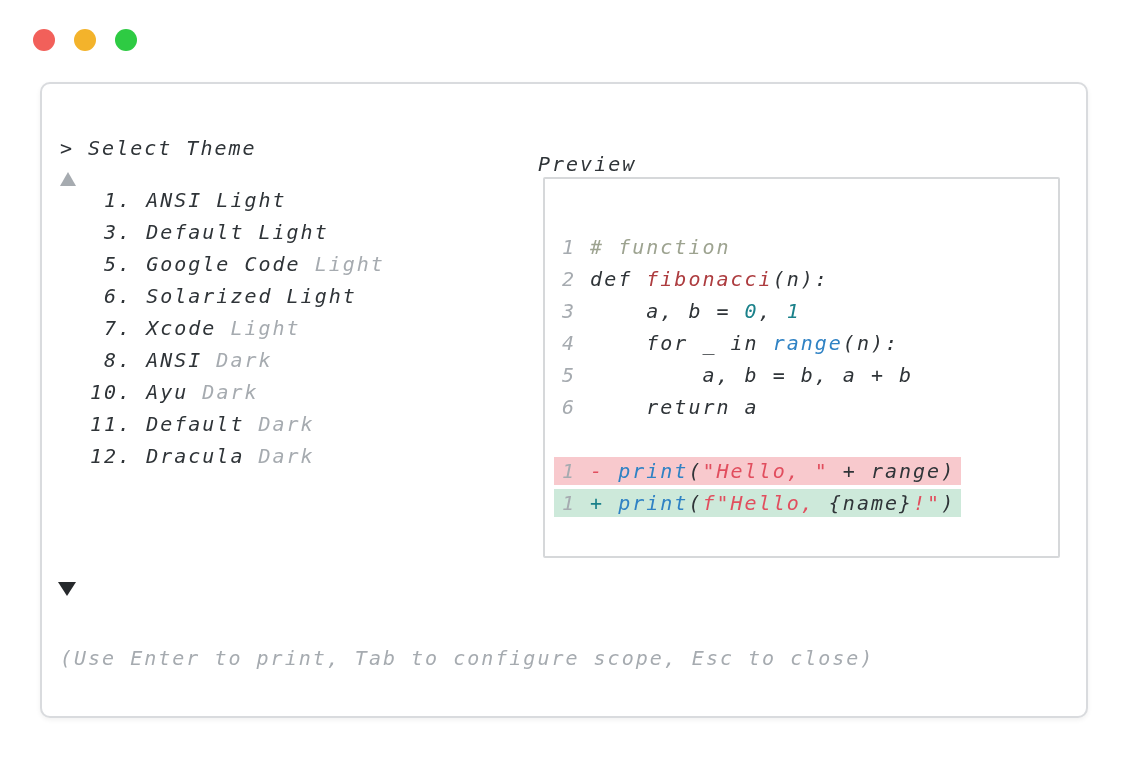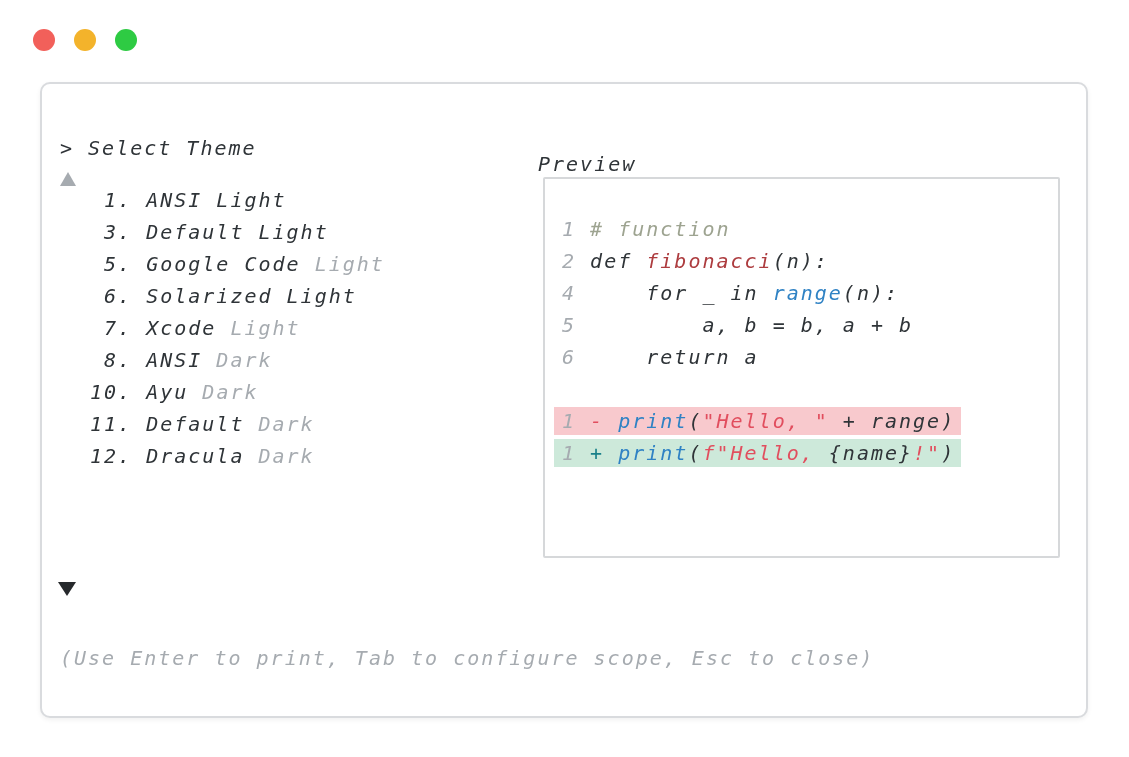--- a/index.html
+++ b/index.html
@@ -37,21 +37,21 @@
   .theme-item .dim{color:var(--text-dim)}
   .theme-item.selected{color:var(--accent-teal)}
   .bullet{position:absolute;left:-33px;top:11px;width:10px;height:10px;border-radius:50%;background:var(--accent-teal)}
   .footer{position:absolute;left:18px;top:558px;line-height:32px;color:var(--text-dim);white-space:pre}
 
   .preview-label{position:absolute;left:496px;top:64px;line-height:32px}
   .preview-box{
     position:absolute;left:501px;top:93px;width:517px;height:381px;
     border:2px solid #d6d8da;border-radius:2px;background:#fff;overflow:hidden;
   }
-  .code{padding:2px 0 0 17px}
+  .code{padding:20px 0 0 17px}
   .code-line{line-height:32px;white-space:pre}
   .seg-num{color:var(--text-dim)}
   .seg-plain{color:var(--text-primary)}
   .seg-comment{color:var(--comment)}
   .seg-func{color:var(--function-red)}
   .seg-number{color:var(--number-teal)}
   .seg-kwblue{color:var(--keyword-blue)}
   .seg-string{color:var(--string-red)}
   .seg-minus{color:var(--string-red)}
   .seg-plus{color:var(--accent-teal)}
@@ -84,20 +84,21 @@
     </div>
   <div class="tri tri-down"></div>
   <div class="footer">(Use Enter to print, Tab to configure scope, Esc to close)</div>
 
   <div class="preview-label">Preview</div>
   <div class="preview-box">
     <div class="code">
         <div class="code-line">&nbsp;</div>
         <div class="code-line"><span class="seg-num">1 </span><span class="seg-comment"># function</span></div>
         <div class="code-line"><span class="seg-num">2 </span><span class="seg-plain">def </span><span class="seg-func">fibonacci</span><span class="seg-plain">(n):</span></div>
+        <div class="code-line"><span class="seg-num">3 </span><span class="seg-plain">    a, b = </span><span class="seg-number">0</span><span class="seg-plain">, </span><span class="seg-number">1</span></div>
         <div class="code-line"><span class="seg-num">4 </span><span class="seg-plain">    for _ in </span><span class="seg-kwblue">range</span><span class="seg-plain">(n):</span></div>
         <div class="code-line"><span class="seg-num">5 </span><span class="seg-plain">        a, b = b, a + b</span></div>
         <div class="code-line"><span class="seg-num">6 </span><span class="seg-plain">    return a</span></div>
         <div class="code-line">&nbsp;</div>
         <div class="code-line"><span class="hl removed"><span class="seg-num">1 </span><span class="seg-minus">- </span><span class="seg-kwblue">print</span><span class="seg-plain">(</span><span class="seg-string">"Hello, "</span><span class="seg-plain"> + range)</span></span></div>
         <div class="code-line"><span class="hl added"><span class="seg-num">1 </span><span class="seg-plus">+ </span><span class="seg-kwblue">print</span><span class="seg-plain">(</span><span class="seg-string">f"Hello, </span><span class="seg-plain">{name}</span><span class="seg-string">!"</span><span class="seg-plain">)</span></span></div>
       </div>
   </div>
 </div>
 

